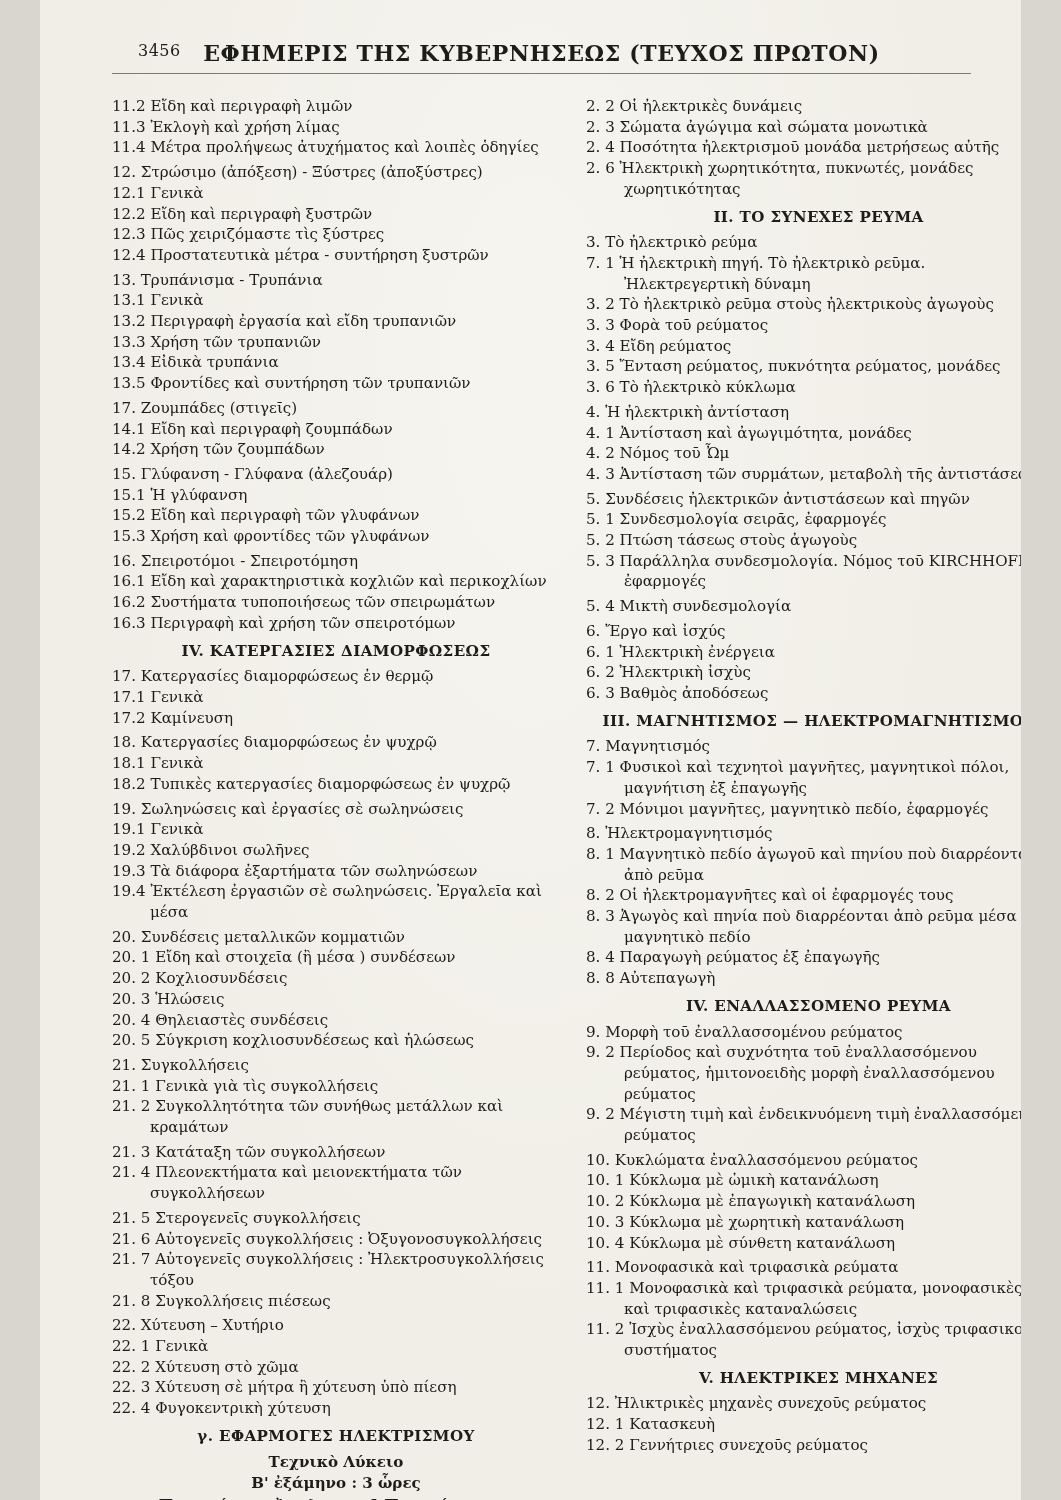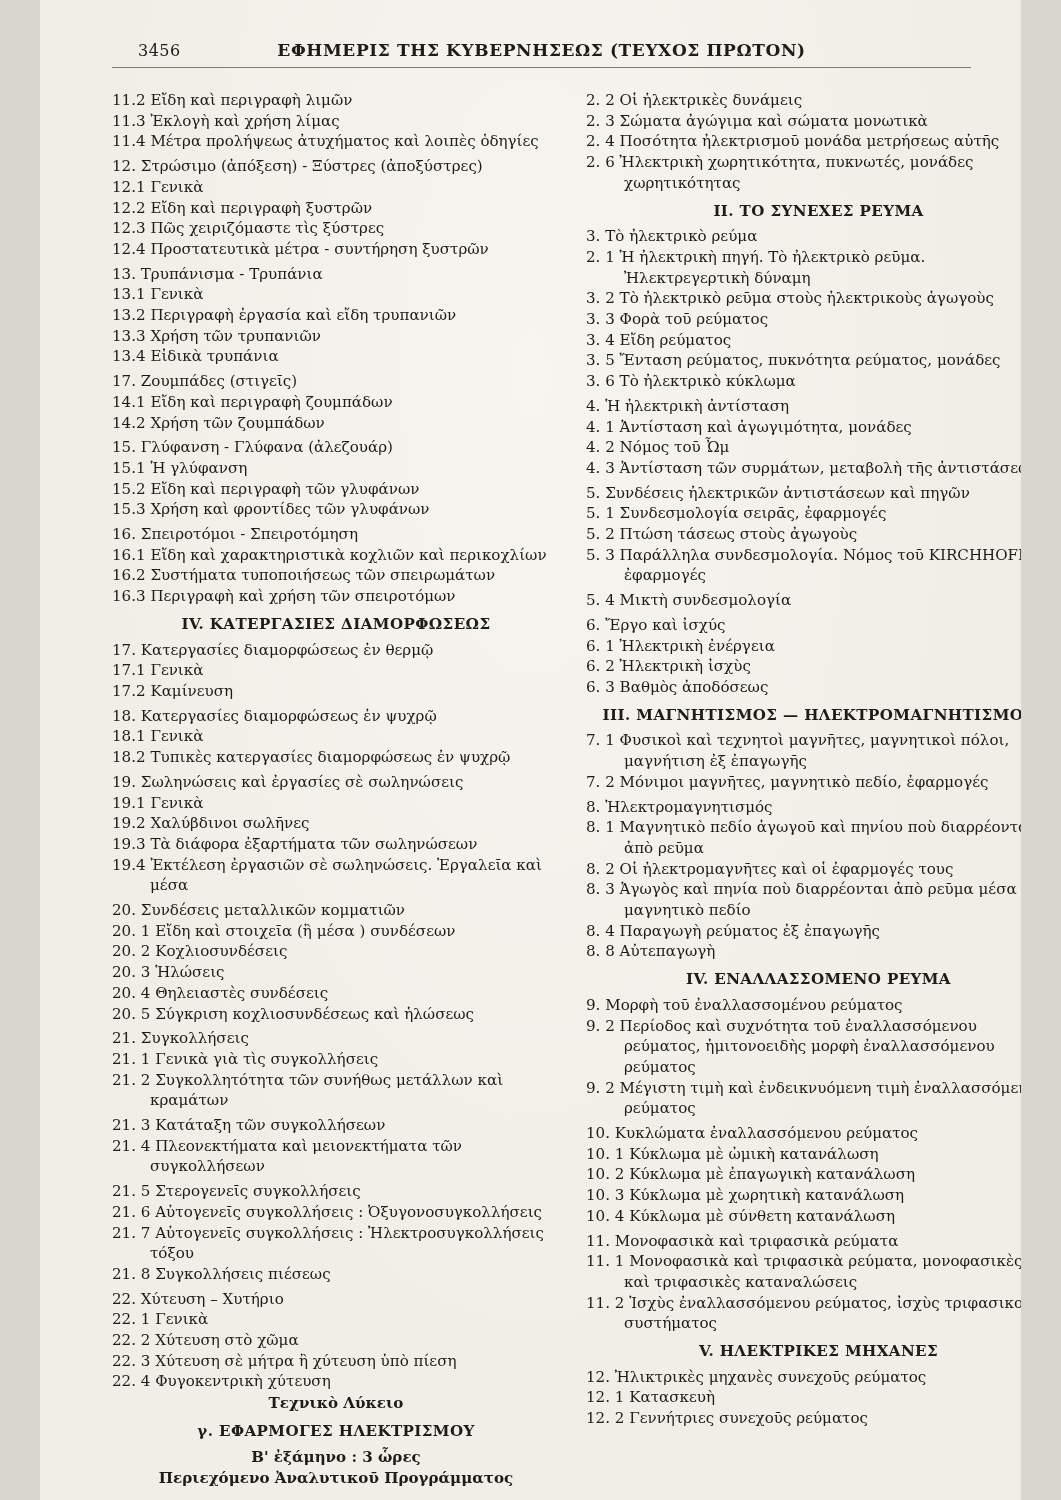--- a/index.html
+++ b/index.html
@@ -28,21 +28,21 @@
   }
   .gz-header .pagenum {
     position: absolute;
     left: 26px;
     top: 1px;
     font-size: 16px;
     letter-spacing: 0.5px;
   }
   .gz-header .title {
     font-weight: bold;
-    font-size: 17px;
+    font-size: 22px;
     letter-spacing: 0.6px;
   }
 
   .columns {
     display: flex;
     gap: 26px;
     margin-top: 22px;
   }
   .col {
     font-size: 15.1px;
@@ -87,20 +87,21 @@
         <div class="line entry major">12. Στρώσιμο (ἀπόξεση) - Ξύστρες (ἀποξύστρες)</div>
         <div class="line entry">12.1 Γενικὰ</div>
         <div class="line entry">12.2 Εἴδη καὶ περιγραφὴ ξυστρῶν</div>
         <div class="line entry">12.3 Πῶς χειριζόμαστε τὶς ξύστρες</div>
         <div class="line entry">12.4 Προστατευτικὰ μέτρα - συντήρηση ξυστρῶν</div>
         <div class="line entry major">13. Τρυπάνισμα - Τρυπάνια</div>
         <div class="line entry">13.1 Γενικὰ</div>
         <div class="line entry">13.2 Περιγραφὴ ἐργασία καὶ εἴδη τρυπανιῶν</div>
         <div class="line entry">13.3 Χρήση τῶν τρυπανιῶν</div>
         <div class="line entry">13.4 Εἰδικὰ τρυπάνια</div>
+        <div class="line entry">13.5 Φροντίδες καὶ συντήρηση τῶν τρυπανιῶν</div>
         <div class="line entry major">17. Ζουμπάδες (στιγεῖς)</div>
         <div class="line entry">14.1 Εἴδη καὶ περιγραφὴ ζουμπάδων</div>
         <div class="line entry">14.2 Χρήση τῶν ζουμπάδων</div>
         <div class="line entry major">15. Γλύφανση - Γλύφανα (ἀλεζουάρ)</div>
         <div class="line entry">15.1 Ἡ γλύφανση</div>
         <div class="line entry">15.2 Εἴδη καὶ περιγραφὴ τῶν γλυφάνων</div>
         <div class="line entry">15.3 Χρήση καὶ φροντίδες τῶν γλυφάνων</div>
         <div class="line entry major">16. Σπειροτόμοι - Σπειροτόμηση</div>
         <div class="line entry">16.1 Εἴδη καὶ χαρακτηριστικὰ κοχλιῶν καὶ περικοχλίων</div>
         <div class="line entry">16.2 Συστήματα τυποποιήσεως τῶν σπειρωμάτων</div>
@@ -130,52 +131,53 @@
         <div class="line entry">21. 4 Πλεονεκτήματα καὶ μειονεκτήματα τῶν συγκολλήσεων</div>
         <div class="line entry major">21. 5 Στερογενεῖς συγκολλήσεις</div>
         <div class="line entry">21. 6 Αὐτογενεῖς συγκολλήσεις : Ὀξυγονοσυγκολλήσεις</div>
         <div class="line entry">21. 7 Αὐτογενεῖς συγκολλήσεις : Ἠλεκτροσυγκολλήσεις τόξου</div>
         <div class="line entry">21. 8 Συγκολλήσεις πιέσεως</div>
         <div class="line entry major">22. Χύτευση – Χυτήριο</div>
         <div class="line entry">22. 1 Γενικὰ</div>
         <div class="line entry">22. 2 Χύτευση στὸ χῶμα</div>
         <div class="line entry">22. 3 Χύτευση σὲ μήτρα ἢ χύτευση ὑπὸ πίεση</div>
         <div class="line entry">22. 4 Φυγοκεντρικὴ χύτευση</div>
+        <div class="line heading">γ. ΕΦΑΡΜΟΓΕΣ ΗΛΕΚΤΡΙΣΜΟΥ</div>
         <div class="line center">Τεχνικὸ Λύκειο</div>
-        <div class="line heading">γ. ΕΦΑΡΜΟΓΕΣ ΗΛΕΚΤΡΙΣΜΟΥ</div>
         <div class="line center">Β' ἐξάμηνο : 3 ὧρες</div>
         <div class="line center">Περιεχόμενο Ἀναλυτικοῦ Προγράμματος</div>
       </section>
     <section class="col right">
         <div class="line entry">2. 2 Οἱ ἠλεκτρικὲς δυνάμεις</div>
         <div class="line entry">2. 3 Σώματα ἀγώγιμα καὶ σώματα μονωτικὰ</div>
         <div class="line entry">2. 4 Ποσότητα ἠλεκτρισμοῦ μονάδα μετρήσεως αὐτῆς</div>
         <div class="line entry">2. 6 Ἠλεκτρικὴ χωρητικότητα, πυκνωτές, μονάδες χωρητικότητας</div>
         <div class="line heading">ΙΙ. ΤΟ ΣΥΝΕΧΕΣ ΡΕΥΜΑ</div>
         <div class="line entry">3. Τὸ ἠλεκτρικὸ ρεύμα</div>
-        <div class="line entry">2. 1 Ἡ ἠλεκτρικὴ πηγή. Τὸ ἠλεκτρικὸ ρεῦμα. Ἠλεκτρεγερτικὴ δύναμη</div>
+        <div class="line entry">7. 1 Ἡ ἠλεκτρικὴ πηγή. Τὸ ἠλεκτρικὸ ρεῦμα. Ἠλεκτρεγερτικὴ δύναμη</div>
         <div class="line entry">3. 2 Τὸ ἠλεκτρικὸ ρεῦμα στοὺς ἠλεκτρικοὺς ἀγωγοὺς</div>
         <div class="line entry">3. 3 Φορὰ τοῦ ρεύματος</div>
         <div class="line entry">3. 4 Εἴδη ρεύματος</div>
         <div class="line entry">3. 5 Ἔνταση ρεύματος, πυκνότητα ρεύματος, μονάδες</div>
         <div class="line entry">3. 6 Τὸ ἠλεκτρικὸ κύκλωμα</div>
         <div class="line entry major">4. Ἡ ἠλεκτρικὴ ἀντίσταση</div>
         <div class="line entry">4. 1 Ἀντίσταση καὶ ἀγωγιμότητα, μονάδες</div>
         <div class="line entry">4. 2 Νόμος τοῦ Ὦμ</div>
         <div class="line entry">4. 3 Ἀντίσταση τῶν συρμάτων, μεταβολὴ τῆς ἀντιστάσεως</div>
         <div class="line entry major">5. Συνδέσεις ἠλεκτρικῶν ἀντιστάσεων καὶ πηγῶν</div>
         <div class="line entry">5. 1 Συνδεσμολογία σειρᾶς, ἐφαρμογές</div>
         <div class="line entry">5. 2 Πτώση τάσεως στοὺς ἀγωγοὺς</div>
         <div class="line entry">5. 3 Παράλληλα συνδεσμολογία. Νόμος τοῦ KIRCHHOFF ἐφαρμογές</div>
         <div class="line entry major">5. 4 Μικτὴ συνδεσμολογία</div>
         <div class="line entry major">6. Ἔργο καὶ ἰσχύς</div>
         <div class="line entry">6. 1 Ἠλεκτρικὴ ἐνέργεια</div>
         <div class="line entry">6. 2 Ἠλεκτρικὴ ἰσχὺς</div>
         <div class="line entry">6. 3 Βαθμὸς ἀποδόσεως</div>
         <div class="line heading">ΙΙΙ. ΜΑΓΝΗΤΙΣΜΟΣ — ΗΛΕΚΤΡΟΜΑΓΝΗΤΙΣΜΟΣ</div>
+        <div class="line entry">7. Μαγνητισμός</div>
         <div class="line entry">7. 1 Φυσικοὶ καὶ τεχνητοὶ μαγνῆτες, μαγνητικοὶ πόλοι, μαγνήτιση ἐξ ἐπαγωγῆς</div>
         <div class="line entry">7. 2 Μόνιμοι μαγνῆτες, μαγνητικὸ πεδίο, ἐφαρμογές</div>
         <div class="line entry major">8. Ἠλεκτρομαγνητισμός</div>
         <div class="line entry">8. 1 Μαγνητικὸ πεδίο ἀγωγοῦ καὶ πηνίου ποὺ διαρρέονται ἀπὸ ρεῦμα</div>
         <div class="line entry">8. 2 Οἱ ἠλεκτρομαγνῆτες καὶ οἱ ἐφαρμογές τους</div>
         <div class="line entry">8. 3 Ἀγωγὸς καὶ πηνία ποὺ διαρρέονται ἀπὸ ρεῦμα μέσα σὲ μαγνητικὸ πεδίο</div>
         <div class="line entry">8. 4 Παραγωγὴ ρεύματος ἐξ ἐπαγωγῆς</div>
         <div class="line entry">8. 8 Αὐτεπαγωγὴ</div>
         <div class="line heading">IV. ΕΝΑΛΛΑΣΣΟΜΕΝΟ ΡΕΥΜΑ</div>
         <div class="line entry">9. Μορφὴ τοῦ ἐναλλασσομένου ρεύματος</div>

